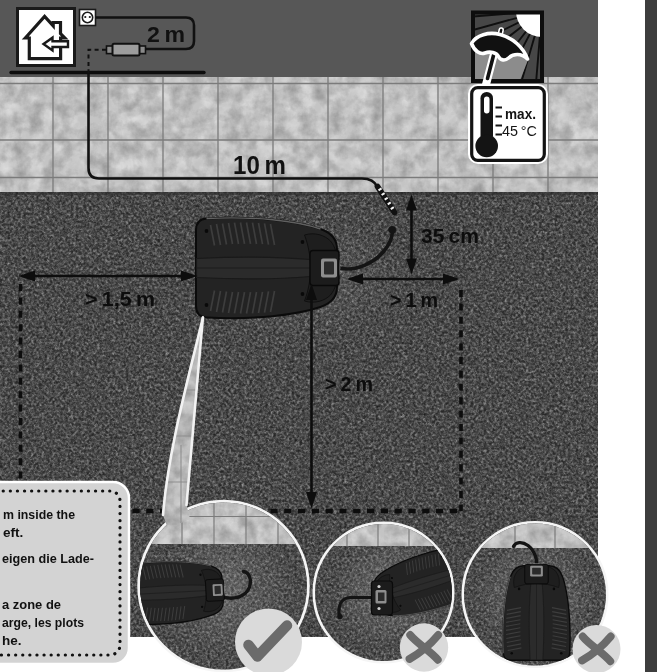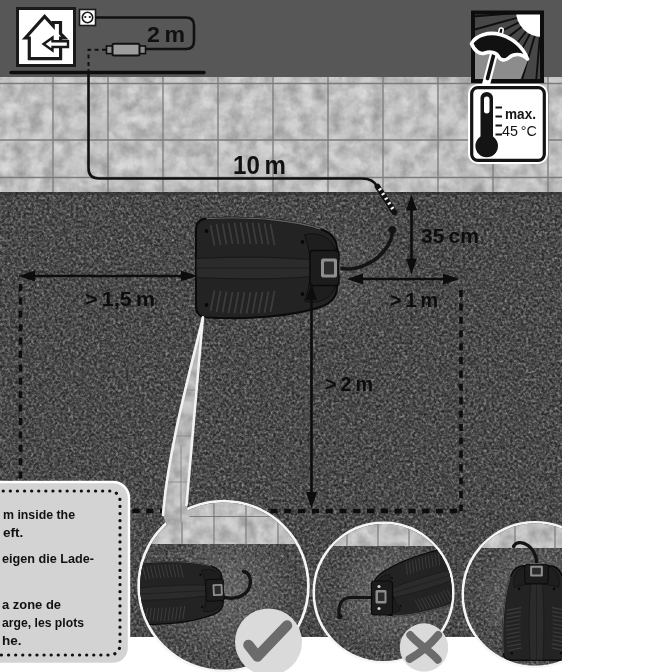--- a/index.html
+++ b/index.html
@@ -1,16 +1,16 @@
 <!DOCTYPE html>
 <html><head>
 <meta charset="utf-8">
 <style>
 html,body{margin:0;padding:0;background:#fff;}
-#stage{position:relative;width:562px;height:672px;overflow:hidden;background:#fef9c3;font-family:"Liberation Sans",sans-serif;}
+#stage{position:relative;width:657px;height:672px;overflow:hidden;background:#fef9c3;font-family:"Liberation Sans",sans-serif;}
 svg{display:block;}
 text{font-family:"Liberation Sans",sans-serif;}
 </style>
 </head>
 <body>
 <div id="stage">
 <svg width="661" height="672" viewBox="0 0 661 672" xmlns="http://www.w3.org/2000/svg" xmlns:xlink="http://www.w3.org/1999/xlink">
 <defs>
 <filter id="nw" x="0" y="0" width="100%" height="100%" color-interpolation-filters="sRGB">
 <feTurbulence type="fractalNoise" baseFrequency="0.38" numOctaves="3" seed="7"></feTurbulence>

